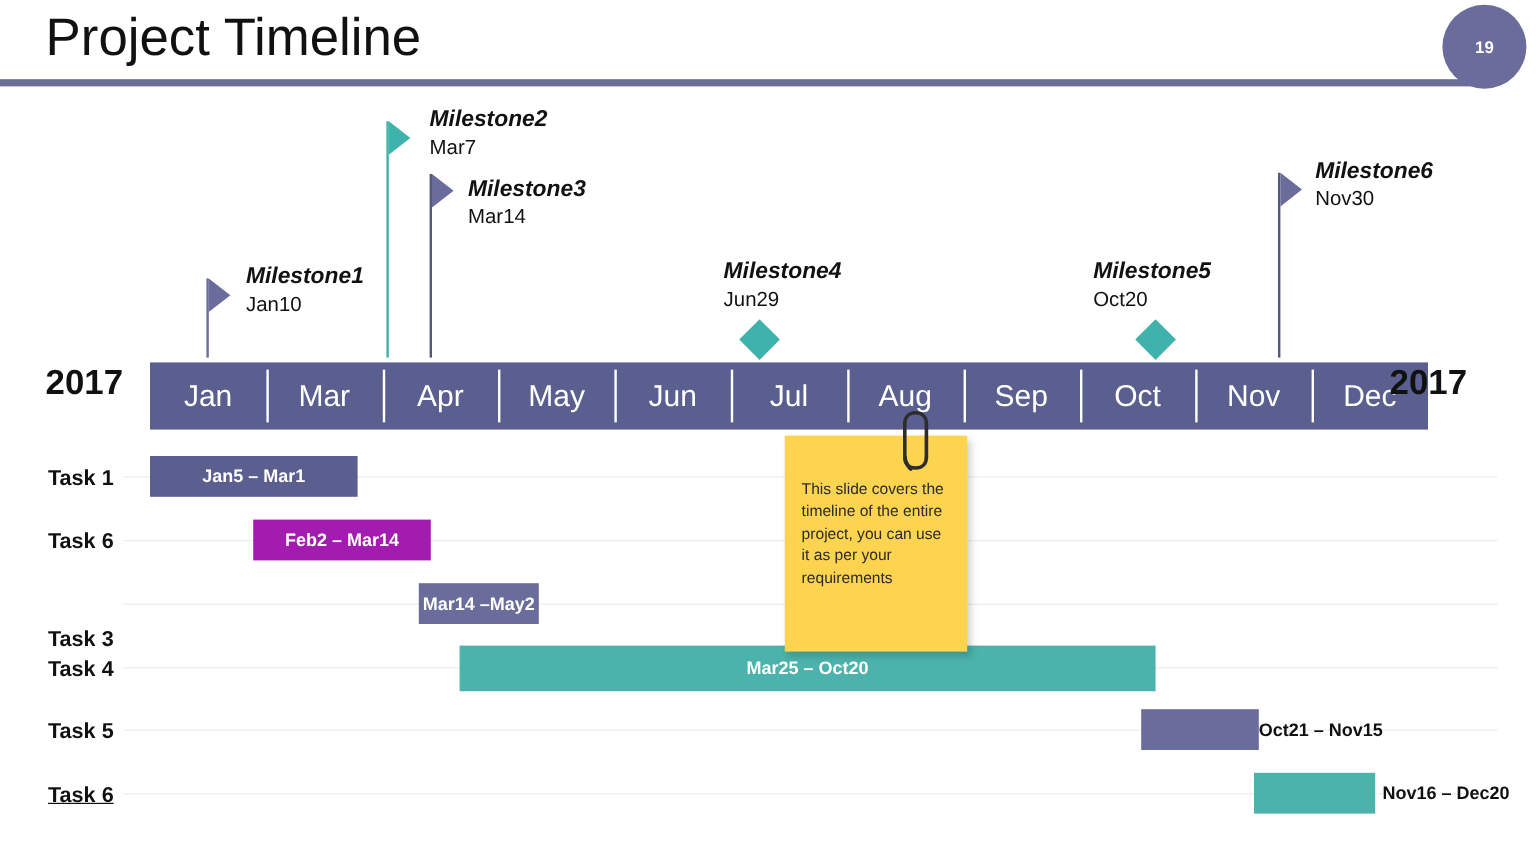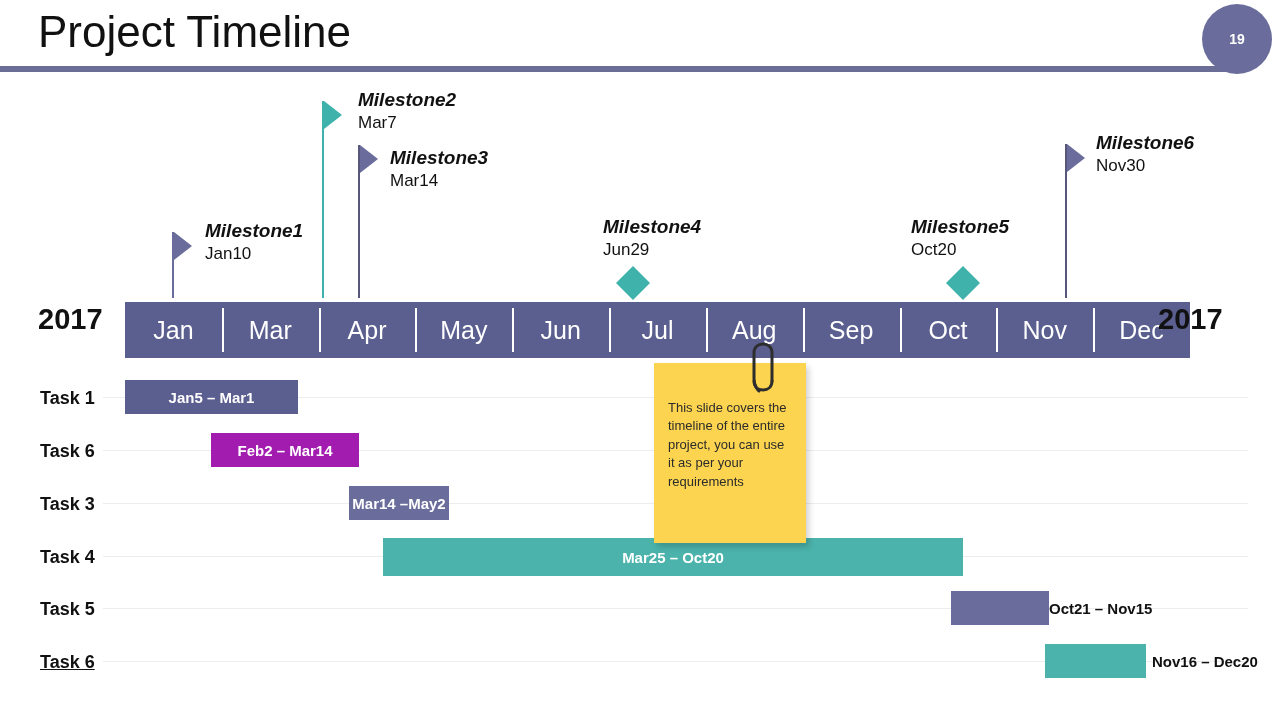--- a/index.html
+++ b/index.html
@@ -285,21 +285,21 @@
 <div class="task-label" style="top:388px;">Task 1</div>
 <div class="task-bar" style="left:125px; top:380px; width:173px; background:#5b5f8f;">
   <span class="task-bar-label-inner">Jan5 – Mar1</span>
 </div>
 
 <div class="task-label" style="top:441px;">Task 6</div>
 <div class="task-bar" style="left:211px; top:433px; width:148px; background:#a21caf;">
   <span class="task-bar-label-inner">Feb2 – Mar14</span>
 </div>
 
-<div class="task-label" style="top:494px;">Task 3</div>
+<div class="task-label" style="top:522px;">Task 3</div>
 <div class="task-bar" style="left:349px; top:486px; width:100px; background:#6a6d9b;">
   <span class="task-bar-label-inner">Mar14 –May2</span>
 </div>
 
 <div class="task-label" style="top:547px;">Task 4</div>
 <div class="task-bar" style="left:383px; top:538px; width:580px; height:38px; background:#4bb3ab;">
   <span class="task-bar-label-inner">Mar25 – Oct20</span>
 </div>
 
 <div class="task-label" style="top:599px;">Task 5</div>

